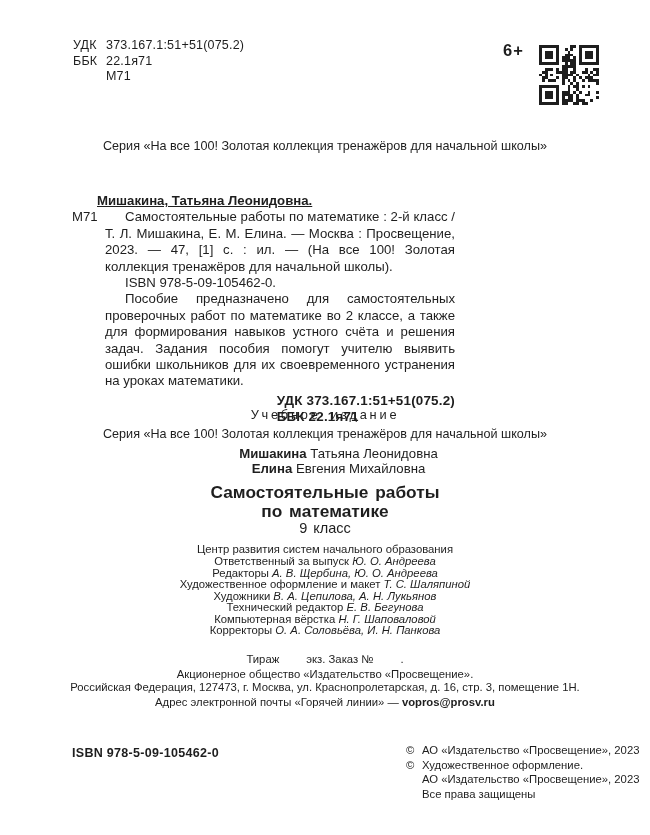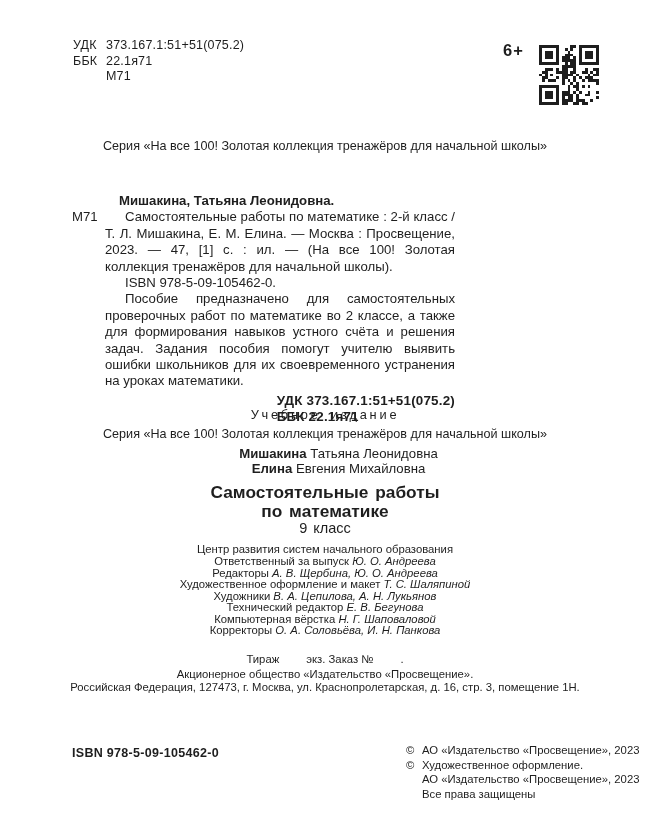--- a/index.html
+++ b/index.html
@@ -20,21 +20,21 @@
   .udk-top { left: 73px; top: 38px; font-size: 12.5px; line-height: 15.6px; letter-spacing: 0.2px; }
   .udk-lbl { display: inline-block; width: 33px; }
 
   .age-mark { left: 503px; top: 41px; font-size: 16.5px; font-weight: 700; letter-spacing: 1px; }
   .qr-box { left: 539px; top: 45px; width: 60px; height: 60px; }
 
   .series-top { top: 139px; font-size: 12.6px; }
 
   
   .bib { left: 72px; top: 193px; width: 383px; font-size: 13.2px; line-height: 16.4px; }
-  .bib-author { margin-left: 47px; font-weight: 700; }
+  .bib-author { margin-left: 25px; font-weight: 700; text-decoration: underline; }
   .bib-entry { position: relative; }
   .bib-code { position: absolute; left: 0; top: 0; }
   .bib-desc { margin-left: 33px; text-align: justify; text-indent: 20px; }
   .bib-isbn { margin-left: 33px; text-indent: 20px; }
   .bib-annotation { margin-left: 33px; text-align: justify; text-indent: 20px; }
   .bib-class { width: -moz-max-content; width: max-content; margin-left: auto; margin-top: 3px;
                font-weight: 700; font-size: 13.4px; line-height: 16.2px; letter-spacing: 0.2px; }
 
   
   .uchebnoe   { top: 407px; font-size: 12.8px; letter-spacing: 2.8px; word-spacing: 4px; }
@@ -258,20 +258,24 @@
     <div><span>Корректоры</span> <span class="names">О. А. Соловьёва, И. Н. Панкова</span></div>
   </div>
 
   <div class="abs centered print-2">
     <span>Тираж</span><span class="gap-w"></span><span>экз. Заказ №</span><span class="gap-w"></span><span>.</span>
   </div>
 
   <div class="abs centered pub-1">Акционерное общество «Издательство «Просвещение».</div>
   <div class="abs centered pub-2">Российская Федерация, 127473, г. Москва, ул. Краснопролетарская, д. 16, стр. 3, помещение 1Н.</div>
 
+  <div class="abs centered email-line">
+    <span>Адрес электронной почты «Горячей линии» —</span>
+    <span class="email-addr">vopros@prosv.ru</span>
+  </div>
 
   <div class="abs isbn-footer">ISBN 978-5-09-105462-0</div>
 
   <div class="abs copyright">
     <div><span class="c-sign">©</span><span>АО «Издательство «Просвещение», 2023</span></div>
     <div><span class="c-sign">©</span><span>Художественное оформление.</span></div>
     <div><span class="c-sign"></span><span>АО «Издательство «Просвещение», 2023</span></div>
     <div><span class="c-sign"></span><span>Все права защищены</span></div>
   </div>
 

